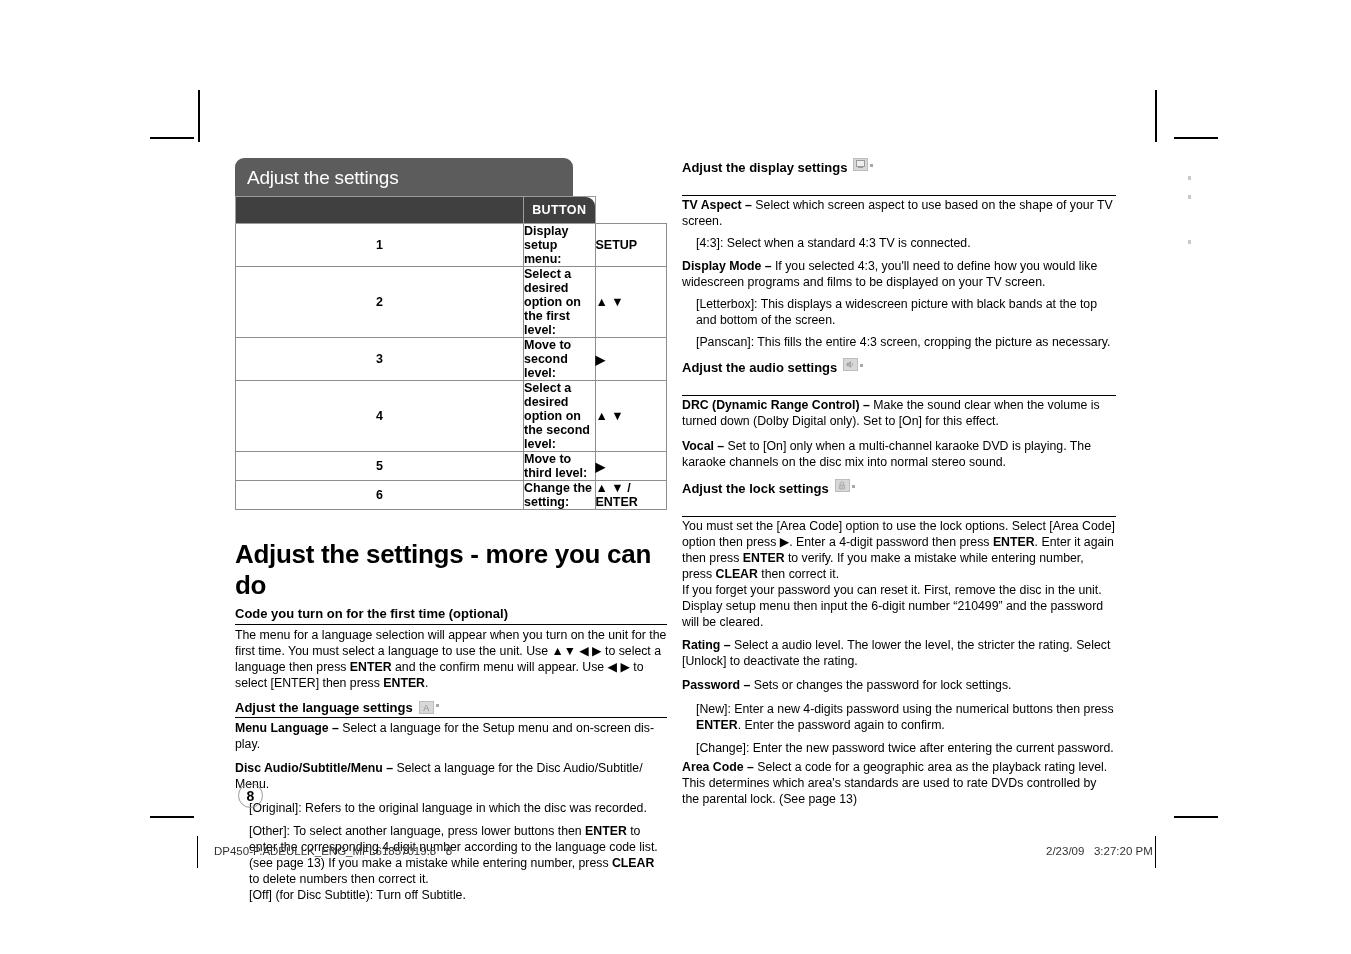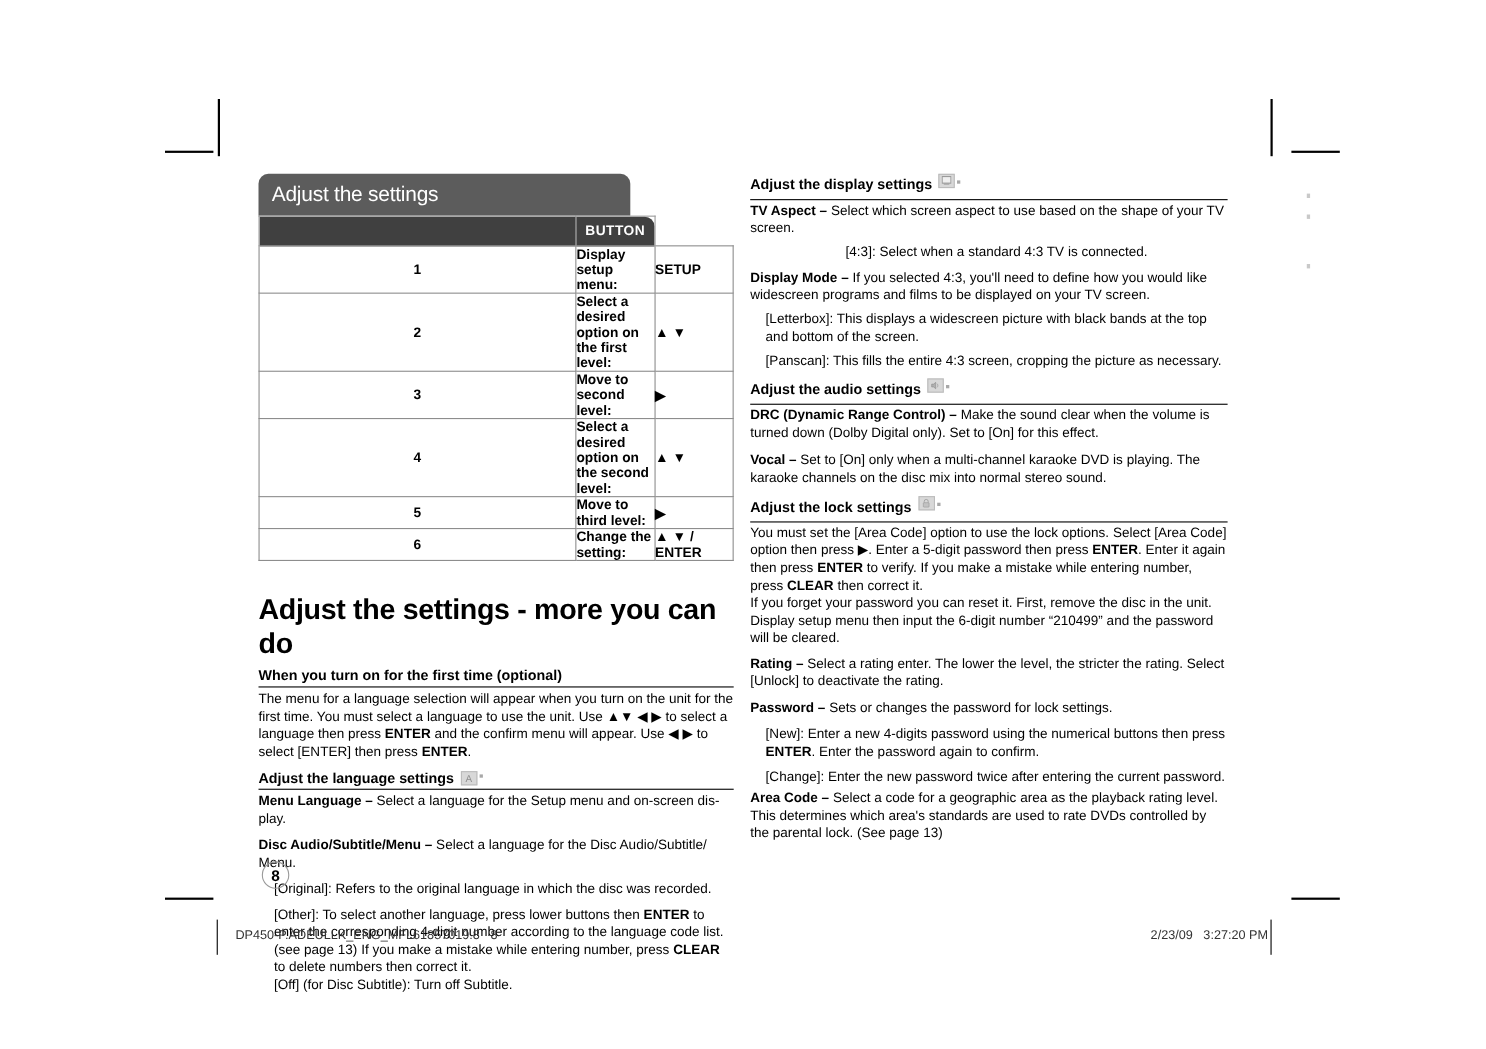--- a/index.html
+++ b/index.html
@@ -142,21 +142,21 @@
     border-bottom: 1.3px solid #000;
     padding-bottom: 2px;
     margin: 0 0 3px 0;
     display: block;
     line-height: 1.2;
   }
   .sub-head-r {
     font-size: 13px;
     font-weight: bold;
     border-bottom: 1.3px solid #000;
-    padding-bottom: 5px;
+    padding-bottom: 19px;
     margin: 0 0 2px 0;
     display: block;
     line-height: 1.2;
   }
   .para {
     font-size: 12.3px;
     line-height: 1.30;
     margin: 0 0 8px 0;
     text-align: left;
   }
@@ -306,57 +306,57 @@
       <tr>
         <td class="row-num">6</td>
         <td class="row-desc">Change the setting:</td>
         <td class="row-btn">▲ ▼ / ENTER</td>
       </tr>
     </tbody>
       </table>
 
     <div class="section-title">Adjust the settings - more you can do</div>
 
-    <div class="sub-head">When you turn on for the first time (optional)</div>
+    <div class="sub-head">Code you turn on for the first time (optional)</div>
     <p class="para"><span>The menu for a language selection will appear when you turn on the unit for the first time. You must select a language to use the unit. Use </span><span>▲▼ ◀ ▶</span><span> to select a language then press </span><b>ENTER</b><span> and the confirm menu will appear. Use </span><span>◀ ▶</span><span> to select [ENTER] then press </span><b>ENTER</b><span>.</span></p>
 
     <div class="sub-head"><span>Adjust the language settings</span><span class="badge">A</span><span class="badge-tick"></span></div>
     <p class="para"><b>Menu Language –</b><span> Select a language for the Setup menu and on-screen dis-play.</span></p>
     <p class="para"><b>Disc Audio/Subtitle/Menu –</b><span> Select a language for the Disc Audio/Subtitle/ Menu.</span></p>
     <p class="indent">[Original]: Refers to the original language in which the disc was recorded.</p>
     <p class="indent tight"><span>[Other]: To select another language, press lower buttons then </span><b>ENTER</b><span> to enter the corresponding 4-digit number according to the language code list. (see page 13) If you make a mistake while entering number, press </span><b>CLEAR</b><span> to delete numbers then correct it.</span></p>
     <p class="indent">[Off] (for Disc Subtitle): Turn off Subtitle.</p>
   </div>
 
   <div class="col-right">
 
     <div class="sub-head-r"><span>Adjust the display settings</span><span class="badge"><svg width="9" height="8" viewBox="0 0 9 8">
             <rect x="0.5" y="0.5" width="8" height="6" fill="#efefef" stroke="#9a9a9a"></rect>
             <rect x="2" y="7" width="5" height="1" fill="#9a9a9a"></rect>
           </svg></span><span class="badge-tick"></span></div>
     <p class="para tight"><b>TV Aspect –</b><span> Select which screen aspect to use based on the shape of your TV screen.</span></p>
-    <p class="indent" style="margin-top:6px;text-align:center;">[4:3]: Select when a standard 4:3 TV is connected.</p>
+    <p class="indent" style="margin-top:6px;">[4:3]: Select when a standard 4:3 TV is connected.</p>
     <p class="para tight"><b>Display Mode –</b><span> If you selected 4:3, you'll need to define how you would like widescreen programs and films to be displayed on your TV screen.</span></p>
     <p class="indent" style="margin-top:6px;">[Letterbox]: This displays a widescreen picture with black bands at the top and bottom of the screen.</p>
     <p class="indent">[Panscan]: This fills the entire 4:3 screen, cropping the picture as necessary.</p>
 
     <div class="sub-head-r"><span>Adjust the audio settings</span><span class="badge"><svg width="9" height="9" viewBox="0 0 9 9">
             <path d="M1 3.2h1.8L4.6 1.6v5.8L2.8 5.8H1z" fill="#b0b0b0" stroke="#8e8e8e" stroke-width="0.6"></path>
             <path d="M5.9 2.8c0.9 0.9 0.9 2.5 0 3.4" fill="none" stroke="#8e8e8e" stroke-width="0.6"></path>
           </svg></span><span class="badge-tick"></span></div>
     <p class="para tight"><b>DRC (Dynamic Range Control) –</b><span> Make the sound clear when the volume is turned down (Dolby Digital only). Set to [On] for this effect.</span></p>
     <p class="para" style="margin-top:9px;"><b>Vocal –</b><span> Set to [On] only when a multi-channel karaoke DVD is playing. The karaoke channels on the disc mix into normal stereo sound.</span></p>
 
     <div class="sub-head-r"><span>Adjust the lock settings</span><span class="badge"><svg width="8" height="9" viewBox="0 0 8 9">
             <path d="M2.2 4V2.8a1.8 1.8 0 013.6 0V4" fill="none" stroke="#9a9a9a" stroke-width="0.7"></path>
             <rect x="1.4" y="4" width="5.2" height="4" rx="0.6" fill="#c2c2c2" stroke="#9a9a9a" stroke-width="0.6"></rect>
           </svg></span><span class="badge-tick"></span></div>
-    <p class="para tight"><span>You must set the [Area Code] option to use the lock options. Select [Area Code] option then press </span><span>▶</span><span>. Enter a 5-digit password then press </span><b>ENTER</b><span>. Enter it again then press </span><b>ENTER</b><span> to verify. If you make a mistake while entering number, press </span><b>CLEAR</b><span> then correct it.</span></p>
+    <p class="para tight"><span>You must set the [Area Code] option to use the lock options. Select [Area Code] option then press </span><span>▶</span><span>. Enter a 4-digit password then press </span><b>ENTER</b><span>. Enter it again then press </span><b>ENTER</b><span> to verify. If you make a mistake while entering number, press </span><b>CLEAR</b><span> then correct it.</span></p>
     <p class="para">If you forget your password you can reset it. First, remove the disc in the unit. Display setup menu then input the 6-digit number “210499” and the password will be cleared.</p>
-    <p class="para"><b>Rating –</b><span> Select a rating enter. The lower the level, the stricter the rating. Select [Unlock] to deactivate the rating.</span></p>
+    <p class="para"><b>Rating –</b><span> Select a audio level. The lower the level, the stricter the rating. Select [Unlock] to deactivate the rating.</span></p>
     <p class="para"><b>Password –</b><span> Sets or changes the password for lock settings.</span></p>
     <p class="indent"><span>[New]: Enter a new 4-digits password using the numerical buttons then press </span><b>ENTER</b><span>. Enter the password again to confirm.</span></p>
     <p class="indent tight">[Change]: Enter the new password twice after entering the current password.</p>
     <p class="para" style="margin-top:3px;"><b>Area Code –</b><span> Select a code for a geographic area as the playback rating level. This determines which area's standards are used to rate DVDs controlled by the parental lock. (See page 13)</span></p>
   </div>
 
   <div class="page-number">8</div>
 
   <div class="footer-rule-left"></div>
   <div class="footer-rule-right"></div>

